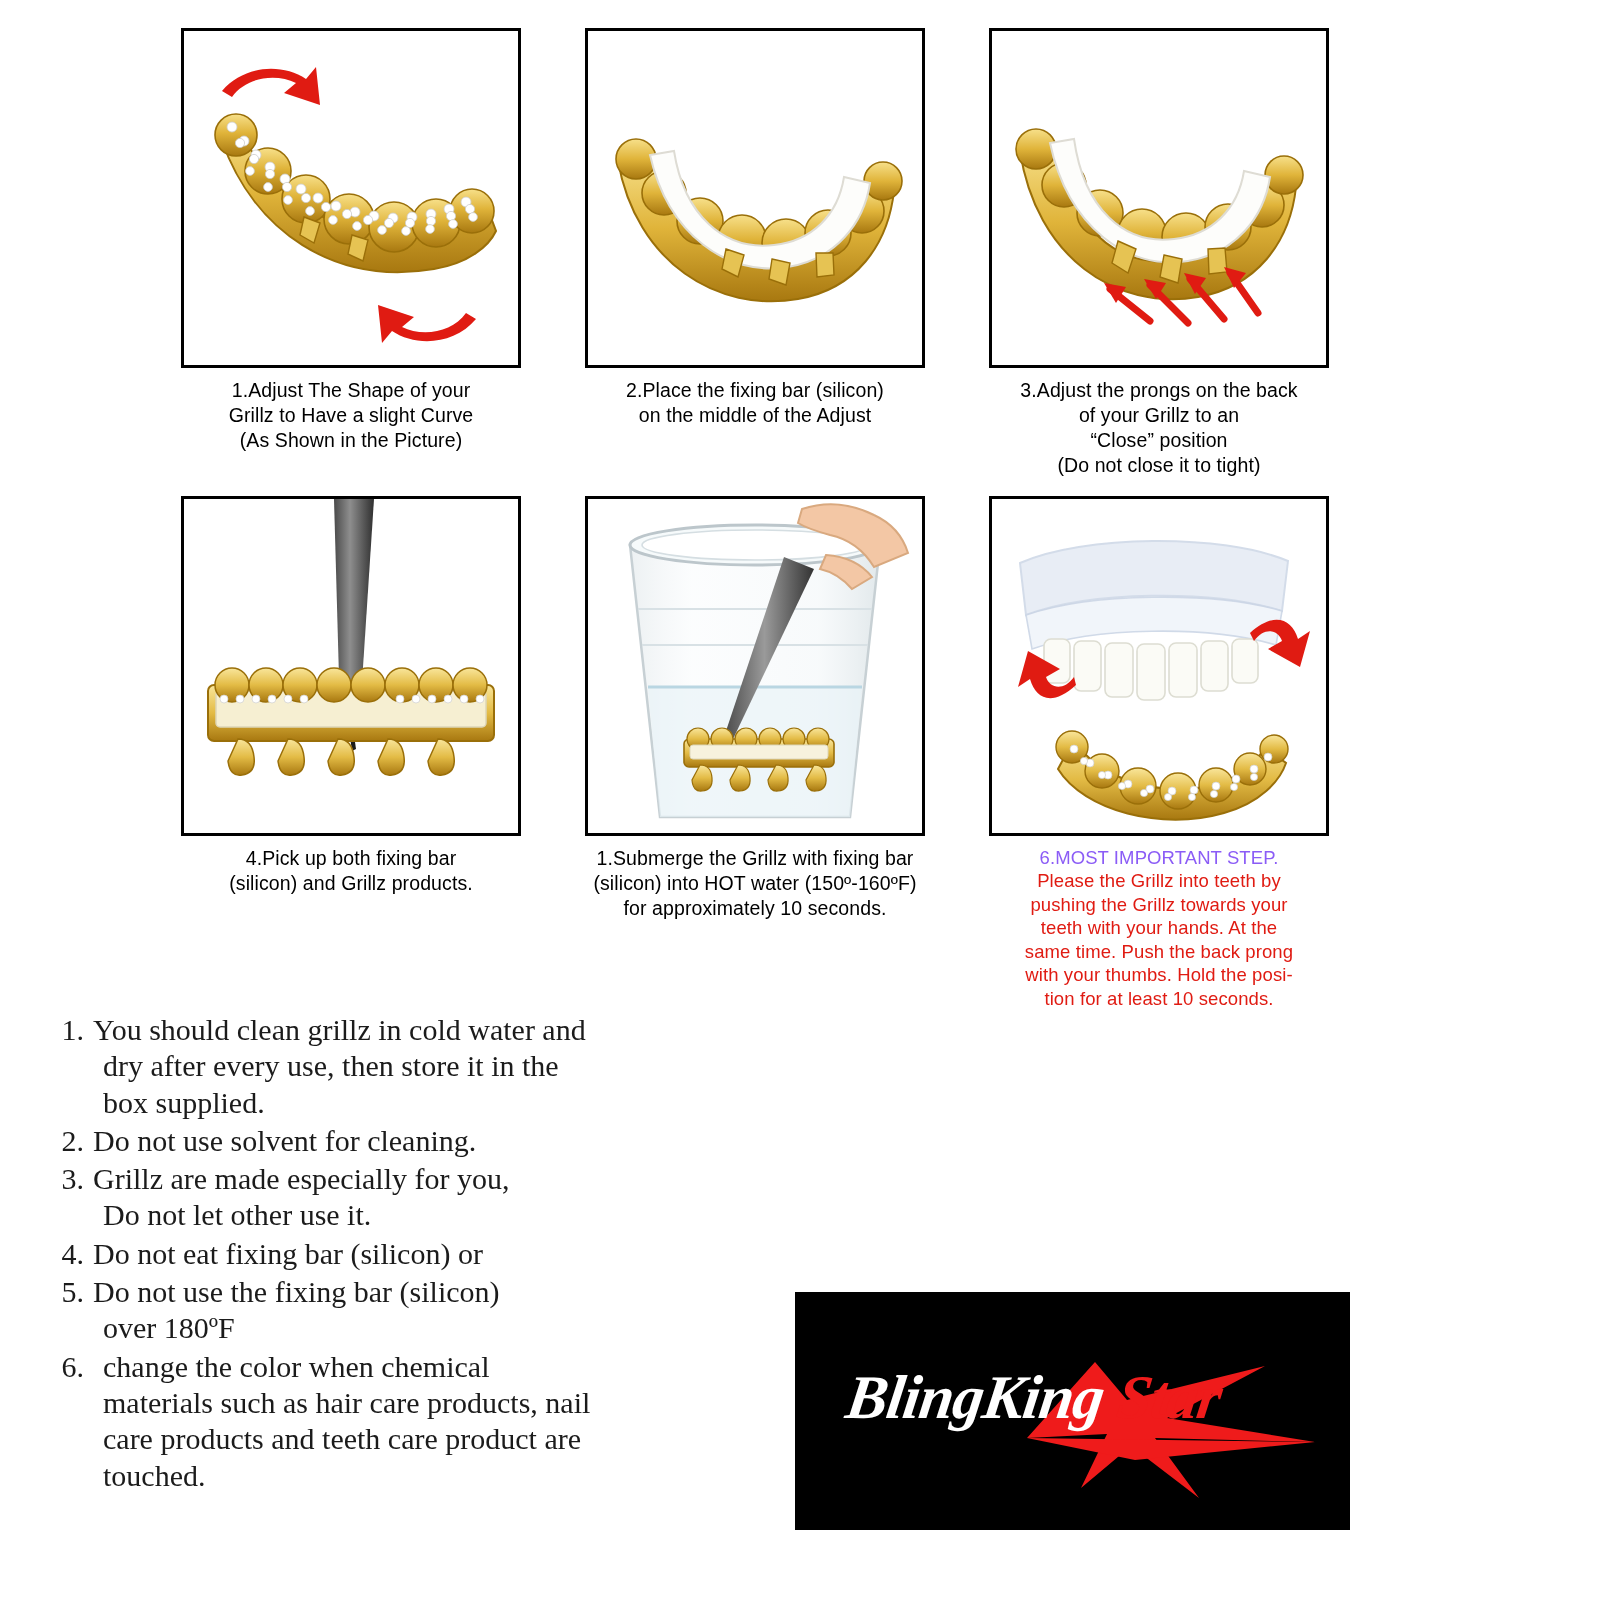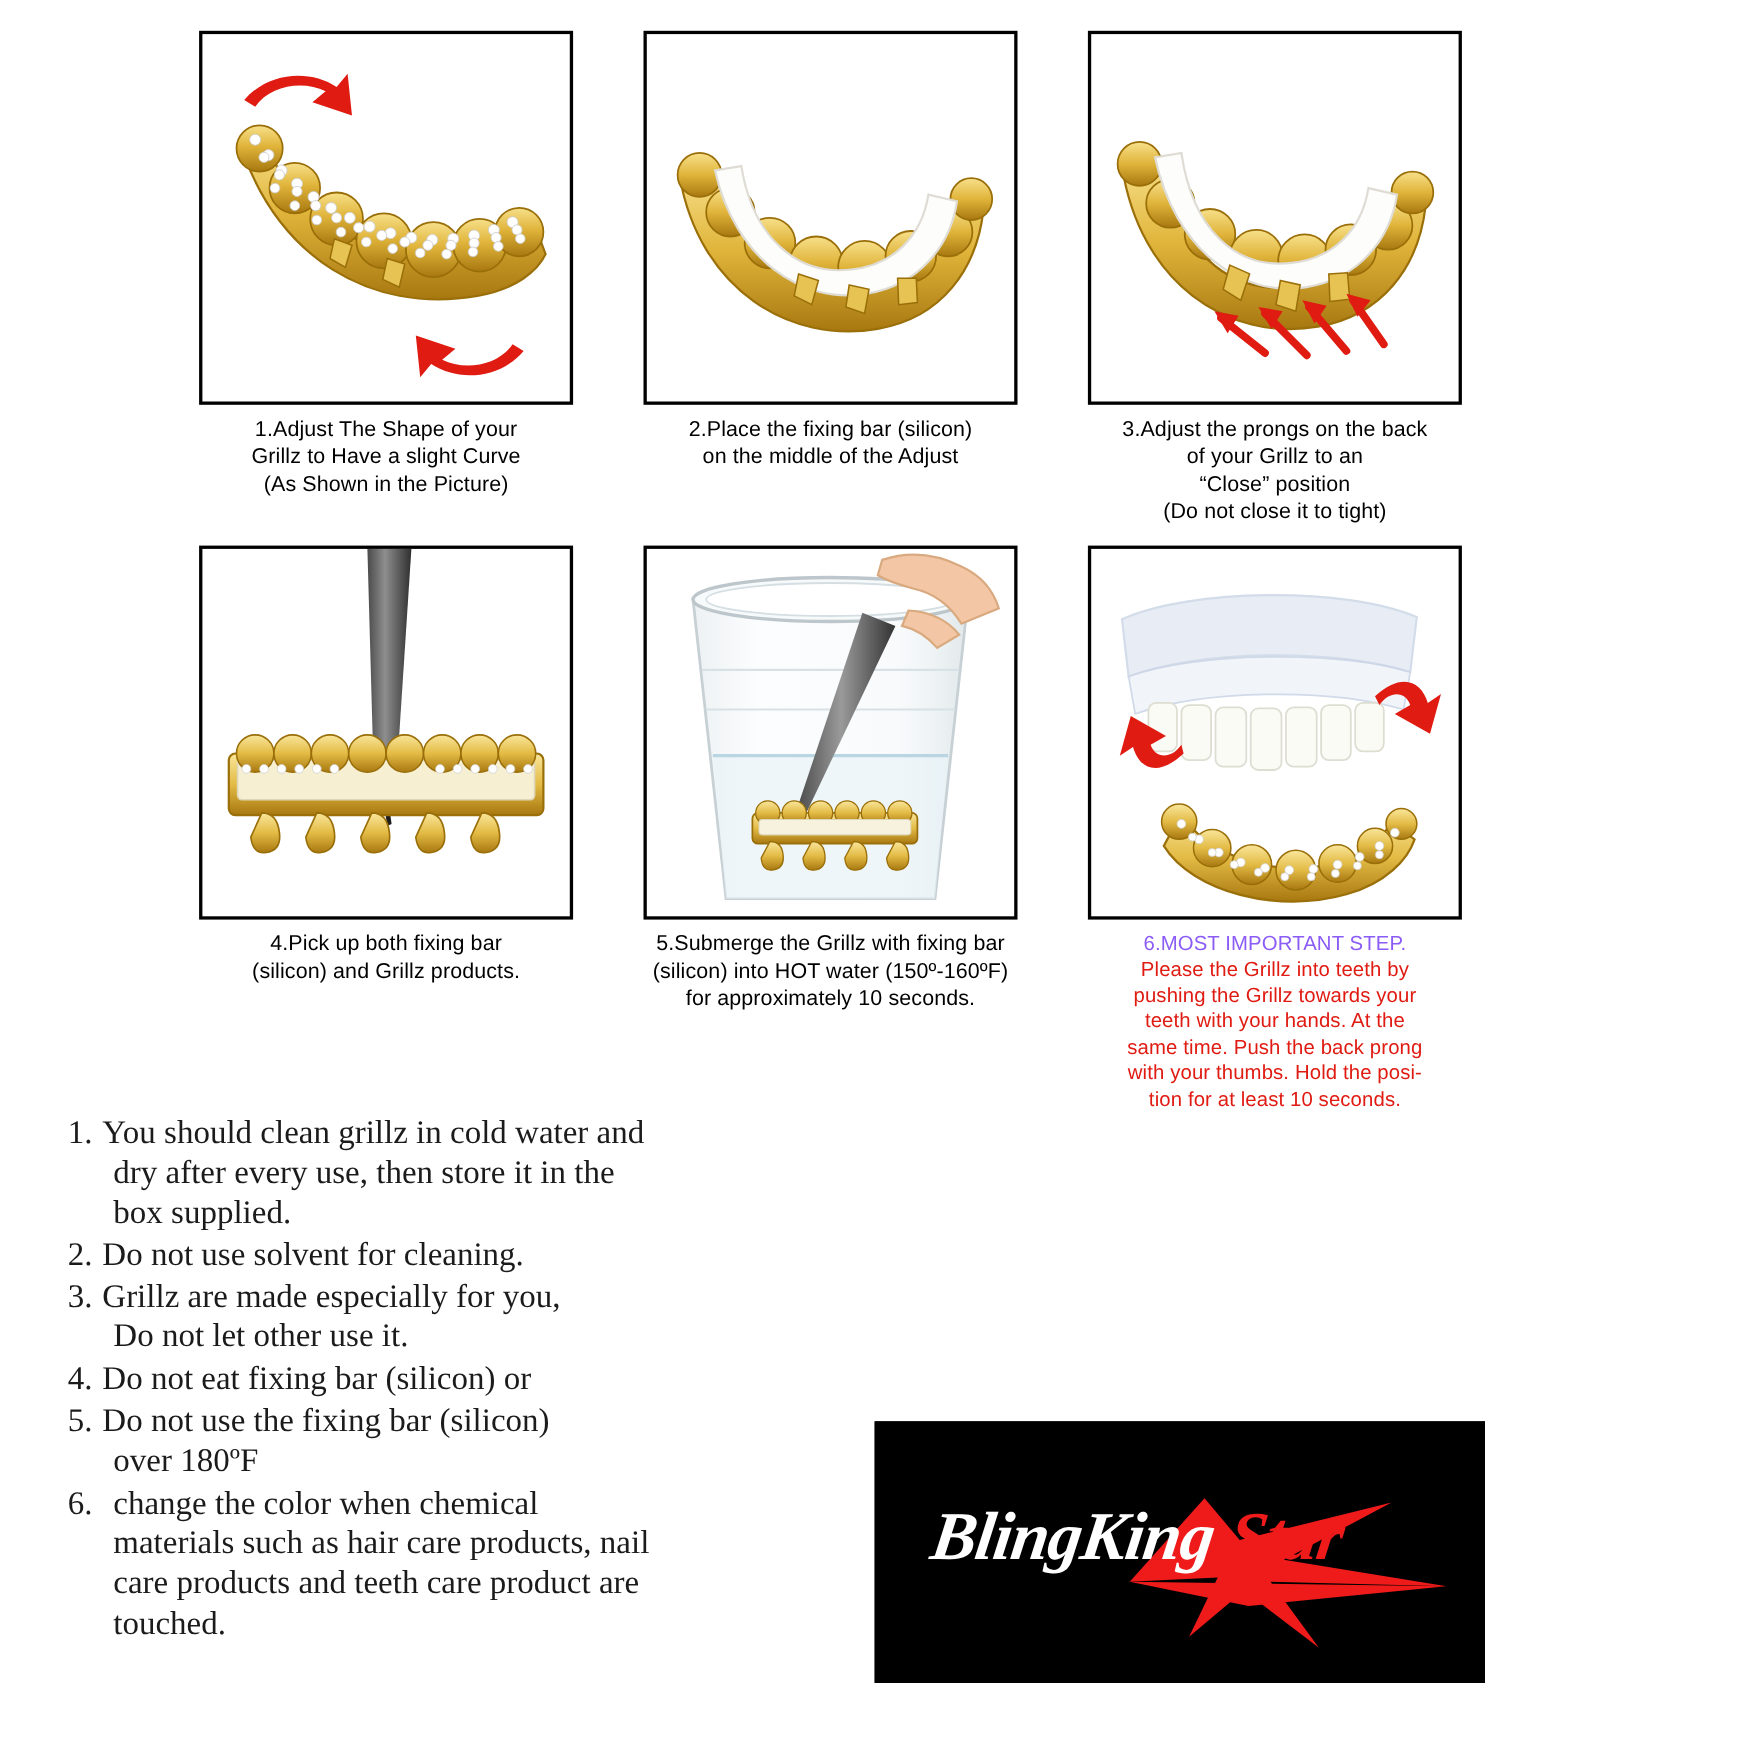--- a/index.html
+++ b/index.html
@@ -426,21 +426,21 @@
               <path d="M112 266 q 11 0 12 13 q 1 12 -10 13 q -9 1 -10 -11 Z"></path>
               <path d="M150 266 q 11 0 12 13 q 1 12 -10 13 q -9 1 -10 -11 Z"></path>
               <path d="M188 266 q 11 0 12 13 q 1 12 -10 13 q -9 1 -10 -11 Z"></path>
               <path d="M226 266 q 11 0 12 13 q 1 12 -10 13 q -9 1 -10 -11 Z"></path>
             </g>
             <rect x="102" y="246" width="138" height="14" rx="3" fill="#f7f2dd" stroke="#ddd6b8" stroke-width="1"></rect>
           </g>
         </svg>
       </div>
       <div class="step-caption">
-        <div>5.Submerge the Grillz with fixing bar</div>
+        <div>1.Submerge the Grillz with fixing bar</div>
         <div>(silicon) into HOT water (150º-160ºF)</div>
         <div>for approximately 10 seconds.</div>
       </div>
     </div>
 
     <div class="step">
       <div class="step-frame">
         <svg width="334" height="334" viewBox="0 0 334 334">
           <defs>
             <linearGradient id="g6" x1="0" y1="0" x2="0" y2="1">

